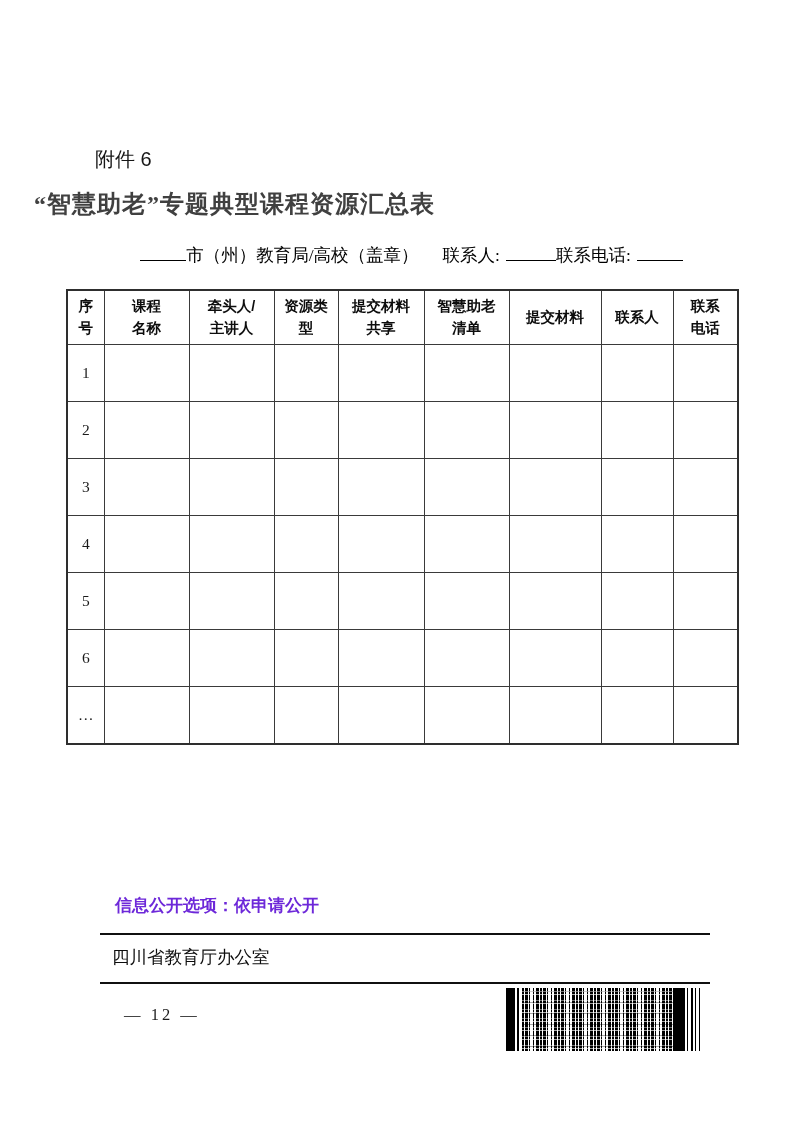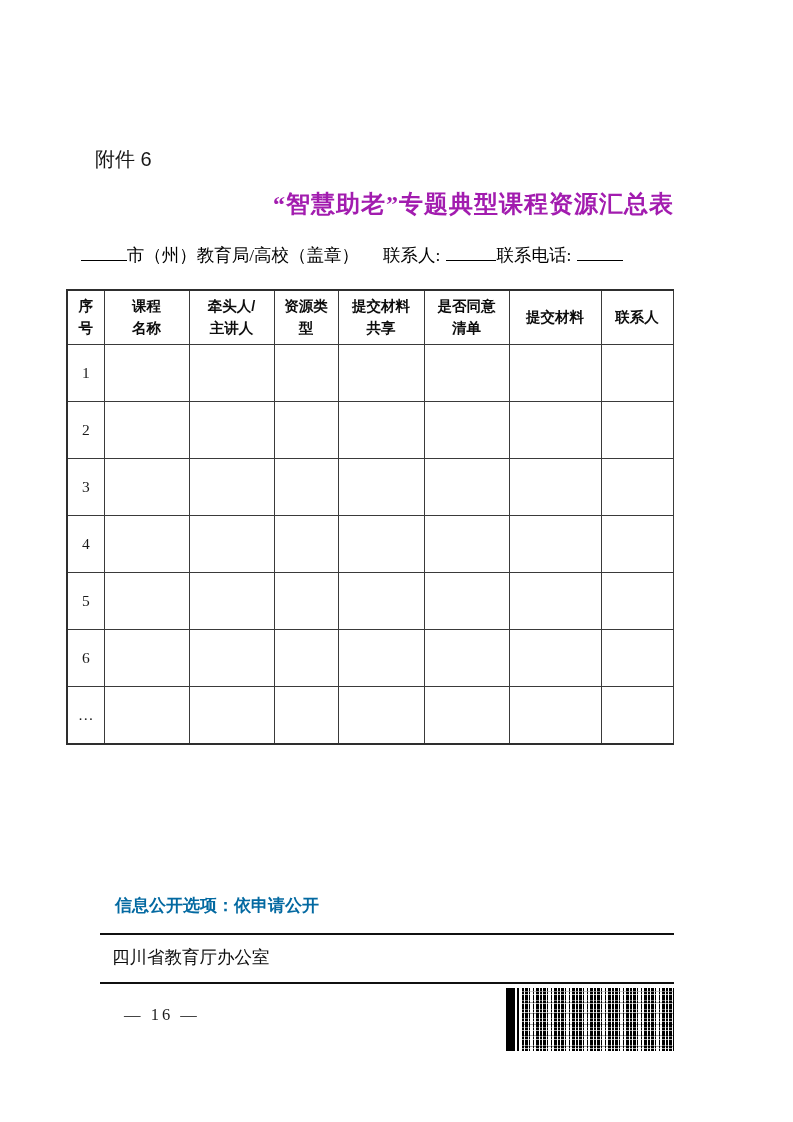--- a/index.html
+++ b/index.html
@@ -1,27 +1,27 @@
 <!DOCTYPE html>
 <html><head>
 <meta charset="utf-8">
 <style>
   html,body{margin:0;padding:0;background:#ffffff;}
   .page{
-    position:relative;width:674px;height:1122px;background:#ffffff;
+    position:relative;width:793px;height:1122px;background:#ffffff;
     font-family:"Liberation Serif",serif;color:#111;overflow:hidden;
   }
   .attachment-label{
     position:absolute;left:95px;top:146px;
     font-family:"Liberation Sans",sans-serif;font-size:20px;color:#161616;
   }
   .doc-title{
-    position:absolute;left:0;right:0;top:188px;text-align:right;
-    font-weight:bold;font-size:24px;letter-spacing:1px;color:#a21caf;
-    padding-left:26px;font-family:"Liberation Serif",serif;
+    position:absolute;left:0;right:0;top:188px;text-align:left;
+    font-weight:bold;font-size:24px;letter-spacing:1px;color:#404040;
+    padding-left:34px;font-family:"Liberation Serif",serif;
   }
   .form-line{
     position:absolute;left:0;right:0;top:243px;text-align:center;
     font-size:17.5px;padding-left:30px;color:#000;white-space:nowrap;
   }
   .blank{display:inline-block;border-bottom:1.6px solid #000;height:15px;vertical-align:baseline;}
   .b1{width:46px;} .b2{width:50px;} .b3{width:46px;}
   .gap{display:inline-block;width:24px;}
   .halfgap{display:inline-block;width:6px;}
 
@@ -35,21 +35,21 @@
     overflow:hidden;
   }
   .summary-table th{
     font-family:"Liberation Sans",sans-serif;font-weight:600;
     font-size:14.5px;line-height:1.45;white-space:pre-line;height:53px;color:#0d0d0d;
   }
   .summary-table td{height:56px;font-size:15.5px;color:#1a1a1a;}
 
   .disclosure{
     position:absolute;left:115px;top:894px;
-    font-family:"Liberation Sans",sans-serif;font-weight:bold;font-size:17px;color:#0369a1;
+    font-family:"Liberation Sans",sans-serif;font-weight:bold;font-size:17px;color:#6d28d9;
   }
   .rule{position:absolute;left:100px;width:610px;height:2px;background:#101010;}
   .rule-top{top:933px;}
   .rule-bottom{top:982px;}
   .issuer-row{
     position:absolute;left:112px;width:578px;top:945px;
     display:flex;justify-content:space-between;align-items:baseline;
     font-size:17.5px;color:#0c0c0c;
   }
   .page-number{
@@ -103,21 +103,21 @@
         <th>序
 号</th>
         <th>课程
 名称</th>
         <th>牵头人/
 主讲人</th>
         <th>资源类
 型</th>
         <th>提交材料
 共享</th>
-        <th>是否同意
+        <th>智慧助老
 清单</th>
         <th>提交材料</th>
         <th>联系人</th>
         <th>联系
 电话</th>
       </tr>
     </thead>
     <tbody>
       <tr>
         <td>1</td>
@@ -202,21 +202,21 @@
   <div class="disclosure">信息公开选项：依申请公开</div>
 
   <div class="rule rule-top"></div>
 
   <div class="issuer-row">
     <span>四川省教育厅办公室</span>
   </div>
 
   <div class="rule rule-bottom"></div>
 
-  <div class="page-number">— 16 —</div>
+  <div class="page-number">— 12 —</div>
 
   <div class="barcode">
     <div class="bc-start"></div>
     <div class="bc-mid"></div>
     <div class="bc-end"></div>
     <div class="bc-stop"></div>
   </div>
 
 </div>
 

